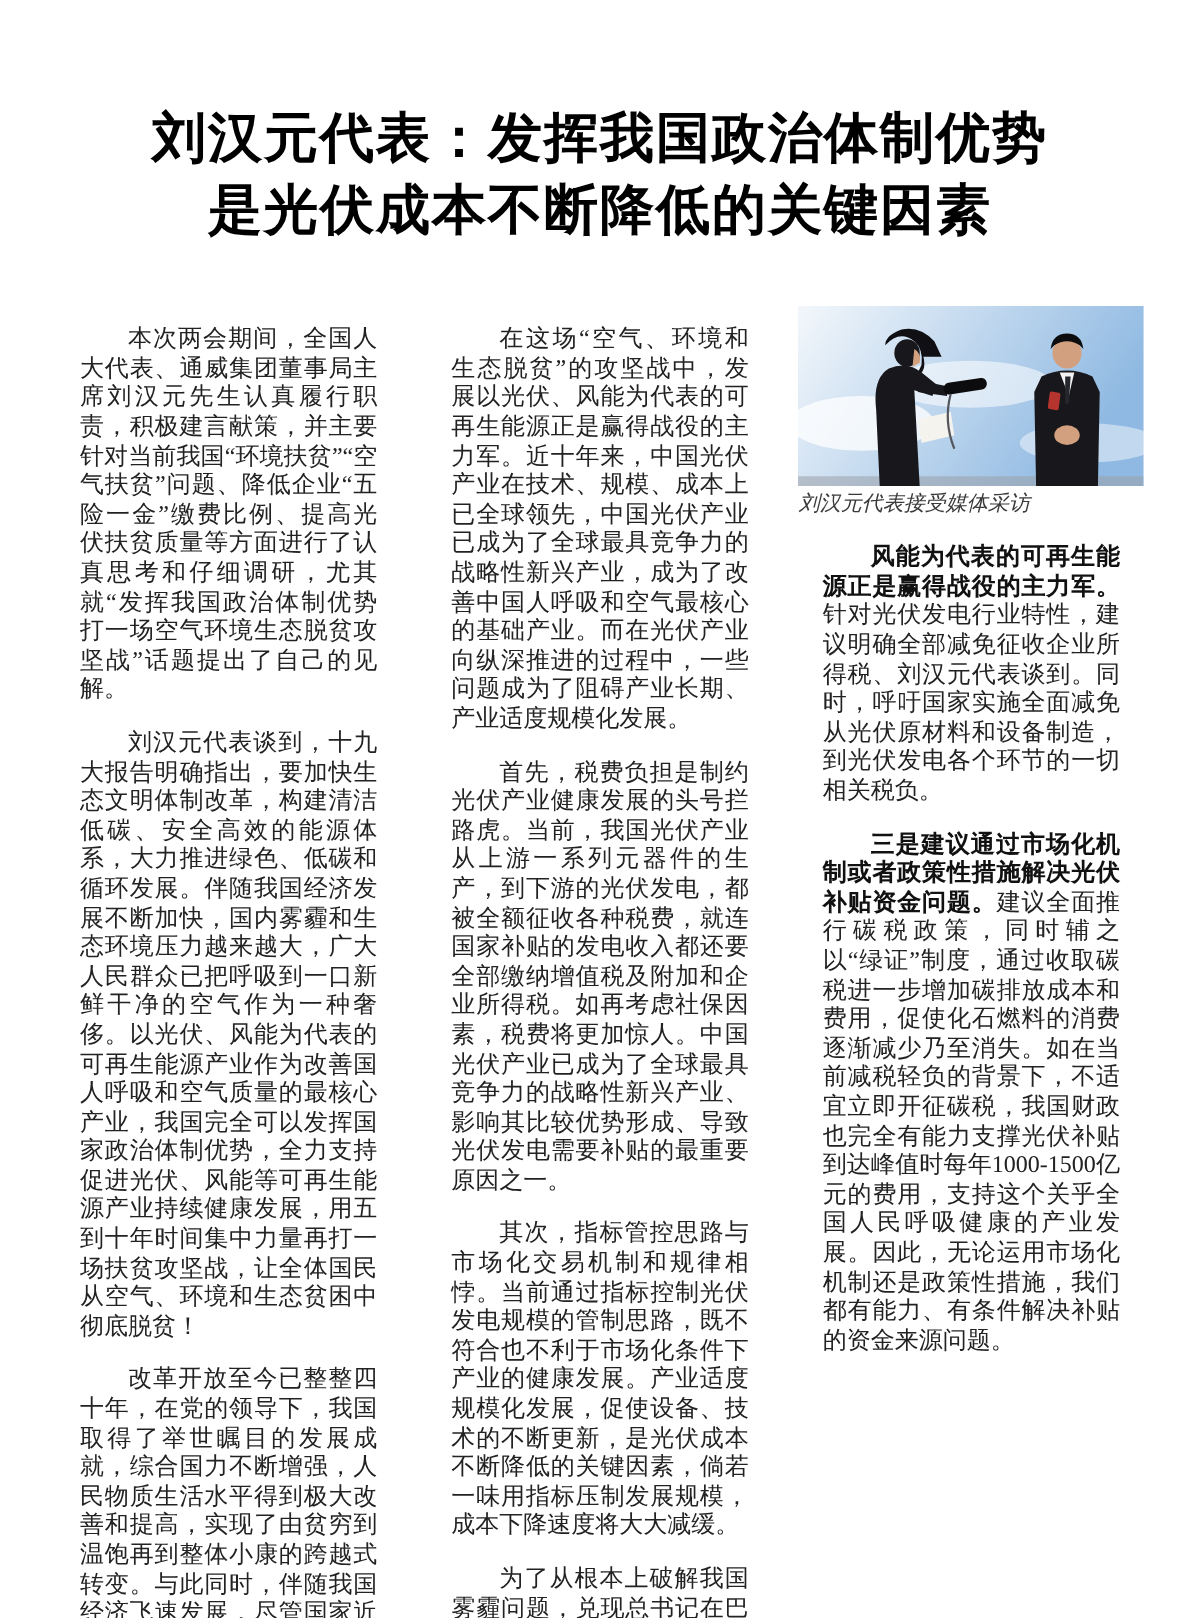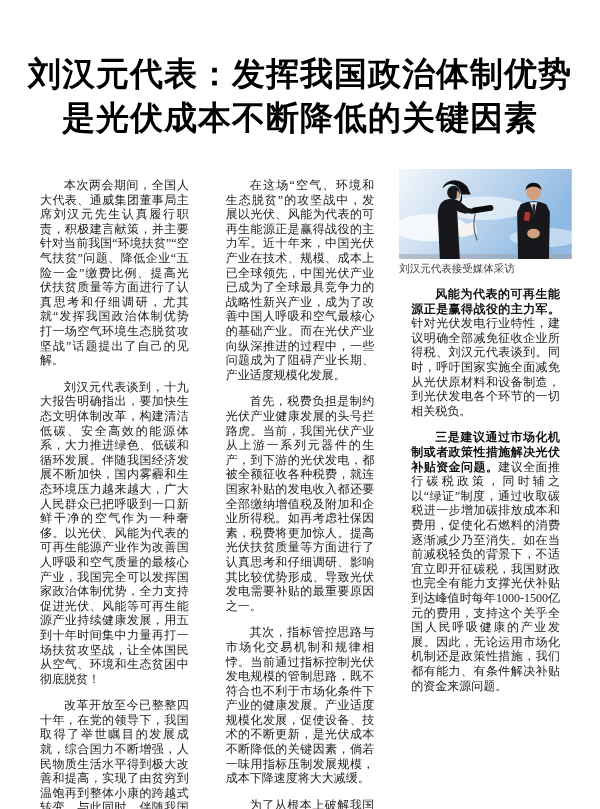--- a/index.html
+++ b/index.html
@@ -9,21 +9,21 @@
     font-family:"Liberation Serif","DejaVu Serif",serif;
     color:#1c1c1c;
     overflow:hidden;
   }
   .page{width:600px;height:809px;box-sizing:border-box;}
   .headline{
     margin-top:52px;
     text-align:center;
     font-family:"Liberation Sans","DejaVu Sans",sans-serif;
     font-weight:bold;
-    font-size:33px;
+    font-size:27px;
     line-height:1.32;
     color:#000;
     letter-spacing:1px;
   }
   .columns{
     display:flex;
     gap:13px;
     padding:0 28px;
     margin-top:27px;
     box-sizing:border-box;
@@ -34,21 +34,21 @@
     font-size:12px;
     line-height:14.6px;
     text-align:justify;
     text-justify:inter-character;
     color:#222;
   }
   .col p{margin:12px;}
   .col p.indent{text-indent:2em;}
   .col p.cont{text-indent:0;}
   b{font-weight:bold;color:#111;}
-  .photo-wrap{margin:3px 0 4px 0;}
+  .photo-wrap{margin:3px 0 4px 0;font-style:italic;}
   .photo-frame{
     width:100%;height:90px;display:block;
     background:#dfe9f4;
   }
   .caption{
     font-size:10.5px;
     line-height:13px;
     color:#3a3a3a;
     margin:3px 0 9px 0;
     text-align:left;
@@ -68,21 +68,21 @@
   <div class="columns">
 
     <div class="col">
       <p class="indent">本次两会期间，全国人大代表、通威集团董事局主席刘汉元先生认真履行职责，积极建言献策，并主要针对当前我国“环境扶贫”“空气扶贫”问题、降低企业“五险一金”缴费比例、提高光伏扶贫质量等方面进行了认真思考和仔细调研，尤其就“发挥我国政治体制优势　打一场空气环境生态脱贫攻坚战”话题提出了自己的见解。</p>
       <p class="indent">刘汉元代表谈到，十九大报告明确指出，要加快生态文明体制改革，构建清洁低碳、安全高效的能源体系，大力推进绿色、低碳和循环发展。伴随我国经济发展不断加快，国内雾霾和生态环境压力越来越大，广大人民群众已把呼吸到一口新鲜干净的空气作为一种奢侈。以光伏、风能为代表的可再生能源产业作为改善国人呼吸和空气质量的最核心产业，我国完全可以发挥国家政治体制优势，全力支持促进光伏、风能等可再生能源产业持续健康发展，用五到十年时间集中力量再打一场扶贫攻坚战，让全体国民从空气、环境和生态贫困中彻底脱贫！</p>
       <p class="indent">改革开放至今已整整四十年，在党的领导下，我国取得了举世瞩目的发展成就，综合国力不断增强，人民物质生活水平得到极大改善和提高，实现了由贫穷到温饱再到整体小康的跨越式转变。与此同时，伴随我国经济飞速发展，尽管国家近年来举国之力加大环境治理，一些地区也有了明显改善，但国内生态环境总体上仍面临巨大压力，长时间、大面积的雾霾天气依然困扰着我们。以此角度看，这已成为了与当年广大人民群众吃不饱、穿不暖同样严峻的问题，甚至衍生出了“空气贫困”“环境贫困”和“生态贫困”。因此，为更有力保障全体国民的健康，满足人民群众日益增长的美好生活需求，实现我国经济、社会和环境可持续协调发展，我</p>
     </div>
 
     <div class="col">
       <p class="indent">在这场“空气、环境和生态脱贫”的攻坚战中，发展以光伏、风能为代表的可再生能源正是赢得战役的主力军。近十年来，中国光伏产业在技术、规模、成本上已全球领先，中国光伏产业已成为了全球最具竞争力的战略性新兴产业，成为了改善中国人呼吸和空气最核心的基础产业。而在光伏产业向纵深推进的过程中，一些问题成为了阻碍产业长期、产业适度规模化发展。</p>
-      <p class="indent">首先，税费负担是制约光伏产业健康发展的头号拦路虎。当前，我国光伏产业从上游一系列元器件的生产，到下游的光伏发电，都被全额征收各种税费，就连国家补贴的发电收入都还要全部缴纳增值税及附加和企业所得税。如再考虑社保因素，税费将更加惊人。提高光伏扶贫质量等方面进行了认真思考和仔细调研、影响其比较优势形成、导致光伏发电需要补贴的最重要原因之一。</p>
+      <p class="indent">首先，税费负担是制约光伏产业健康发展的头号拦路虎。当前，我国光伏产业从上游一系列元器件的生产，到下游的光伏发电，都被全额征收各种税费，就连国家补贴的发电收入都还要全部缴纳增值税及附加和企业所得税。如再考虑社保因素，税费将更加惊人。中国光伏产业已成为了全球最具竞争力的战略性新兴产业、影响其比较优势形成、导致光伏发电需要补贴的最重要原因之一。</p>
       <p class="indent">其次，指标管控思路与市场化交易机制和规律相悖。当前通过指标控制光伏发电规模的管制思路，既不符合也不利于市场化条件下产业的健康发展。产业适度规模化发展，促使设备、技术的不断更新，是光伏成本不断降低的关键因素，倘若一味用指标压制发展规模，成本下降速度将大大减缓。</p>
       <p class="indent">为了从根本上破解我国雾霾问题，兑现总书记在巴黎气候变化大会上作出的庄严承诺，实现我国温室气体减排目标，保障光伏产业的持续健康发展显得尤为重要，国家完全有理由、有必要、也有能力支撑产业发展过程中所需的这部分补贴。</p>
 
     </div>
 
     <div class="col">
       <div class="photo-wrap">
         <svg class="photo-frame" viewBox="0 0 190 92" preserveAspectRatio="none">
           <defs>
             <linearGradient id="sky" x1="0" y1="0" x2="1" y2="0.35">

